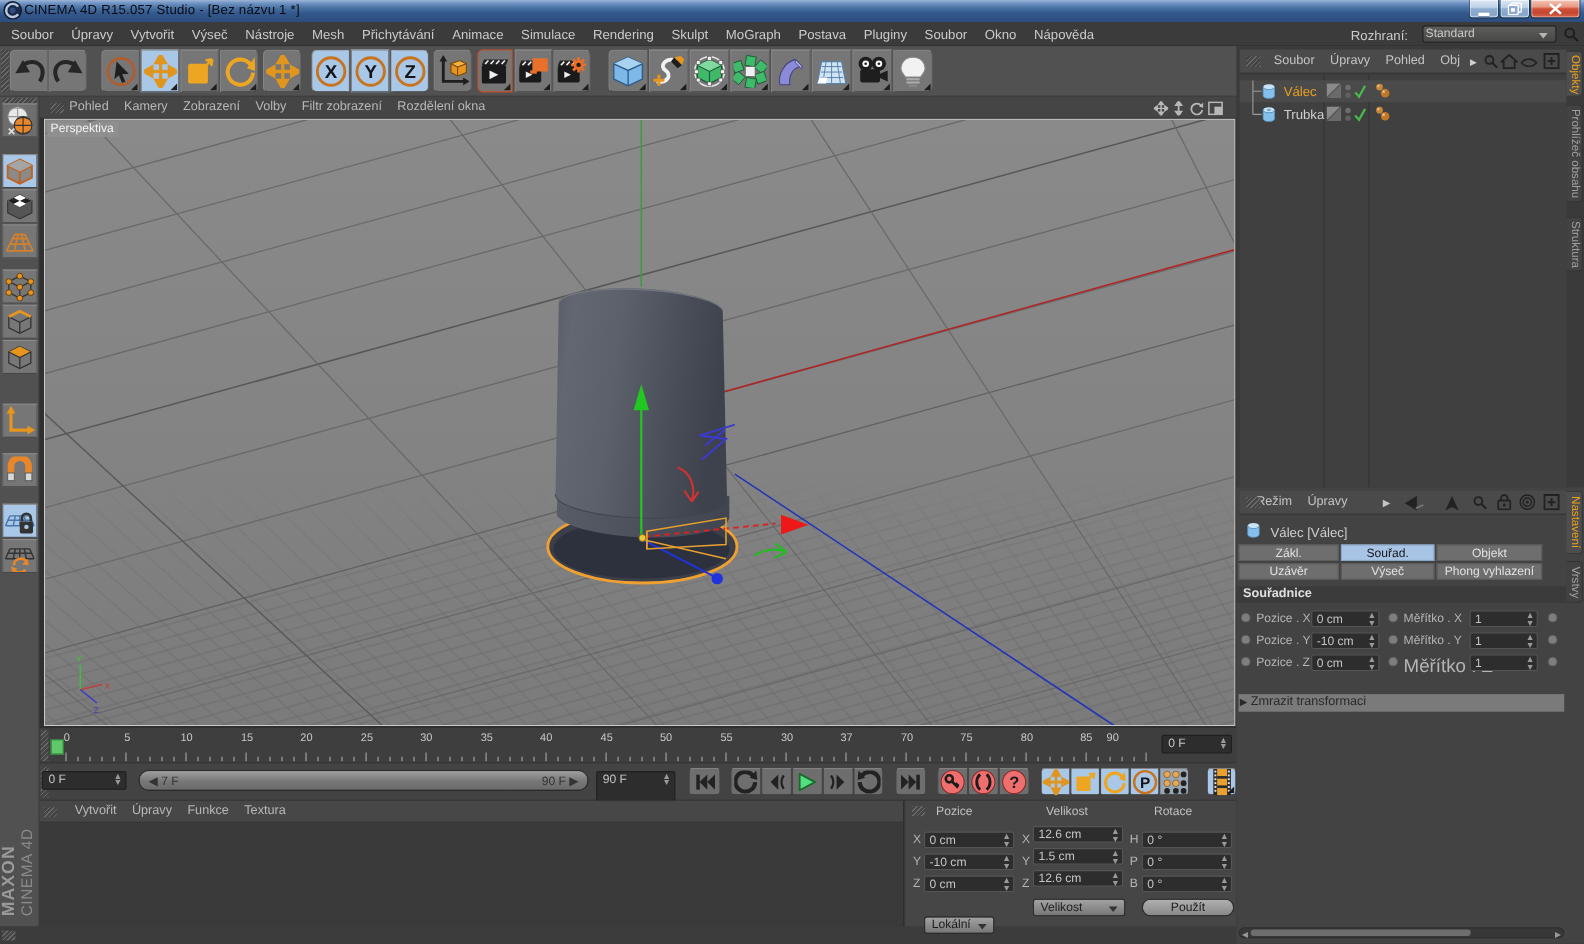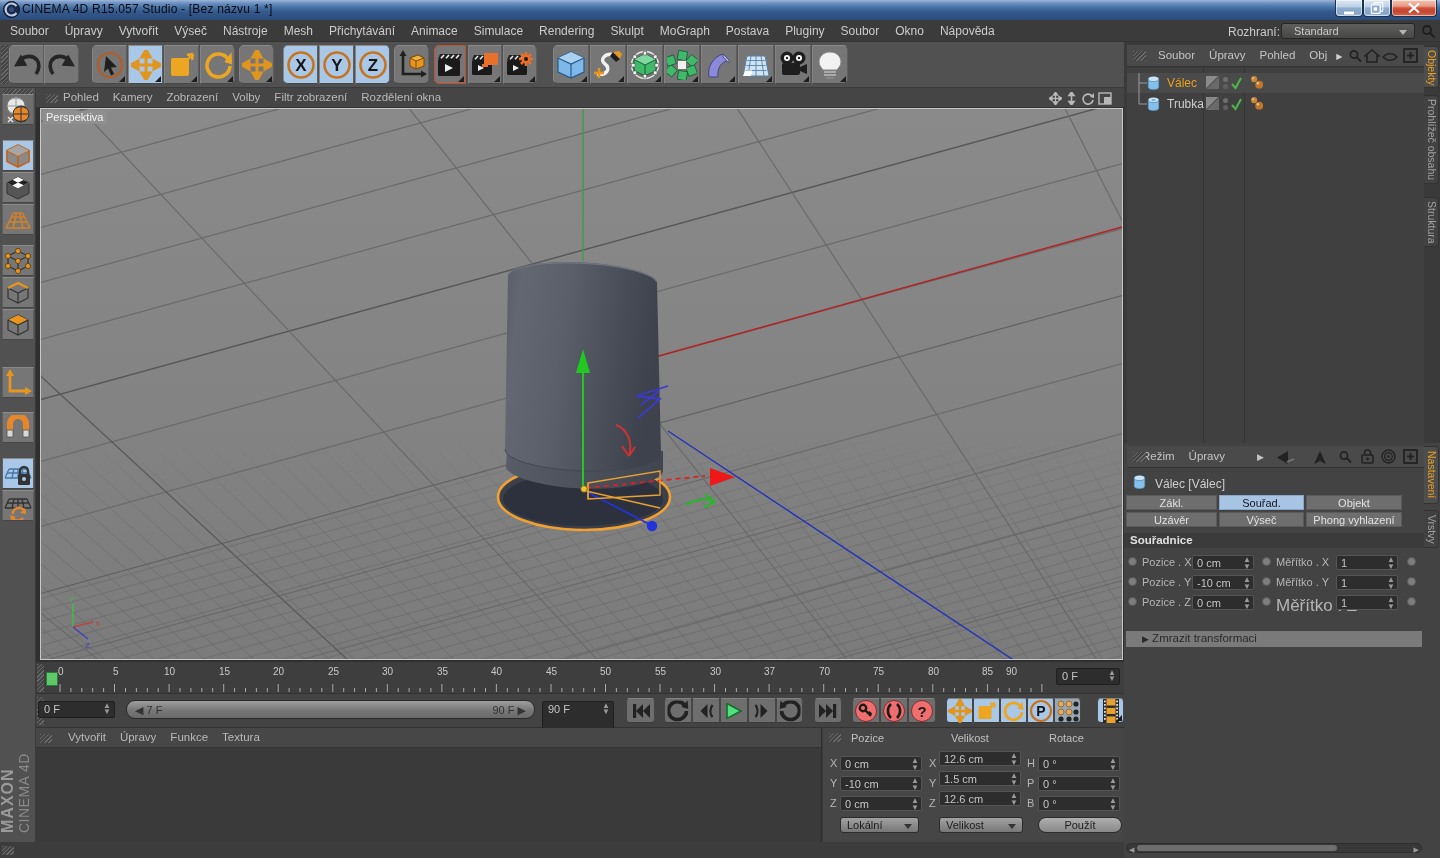--- a/index.html
+++ b/index.html
@@ -13,22 +13,22 @@
 .winbtn{position:absolute;top:0;height:17px;border:1px solid #16334f;border-top:none;
  background:linear-gradient(180deg,#dce8f5 0%,#bdd0e6 42%,#8fadd0 50%,#86a5c9 85%,#a8c0da 100%);
  border-radius:0 0 4px 4px;color:#fff;box-shadow:inset 0 0 0 1px rgba(255,255,255,0.55)}
 .winbtn svg{position:absolute;left:50%;top:50%;transform:translate(-50%,-50%)}
 #btnclose{background:linear-gradient(180deg,#f5c4b4 0%,#e89a84 38%,#d05438 50%,#c44430 70%,#d4684a 100%)}
 
 #menubar{left:0;top:20px;width:1440px;height:22px;background:#3b3b3b;border-bottom:1px solid #333}
 #menubar .mi{float:left;padding:4px 8px 0 8px;font-size:12px;color:#cbcbcb}
 #menubar .mi:first-child{margin-left:2px}
 #rozh{position:absolute;right:160px;top:5px;font-size:12px;color:#cbcbcb}
-#stddrop{position:absolute;right:25px;top:3px;width:134px;height:16px;border:1px solid #262626;border-radius:3px;
- background:linear-gradient(#5e5e5c,#474745);color:#c9c9c9;font-size:11px;padding:1px 12px}
+#stddrop{position:absolute;right:25px;top:3px;width:122px;height:16px;border:1px solid #262626;border-radius:3px;
+ background:linear-gradient(#5e5e5c,#474745);color:#c9c9c9;font-size:11px;padding:1px 2px}
 #stddrop:after{content:"";position:absolute;right:7px;top:6px;border:4px solid transparent;border-top:5px solid #b5b5b5}
 
 #toolbar{left:0;top:42px;width:1440px;height:46px;background:#515151;border-bottom:1px solid #3a3a3a}
 .grip-v{background:repeating-linear-gradient(135deg,#6a6a6a 0,#6a6a6a 1px,#454545 1px,#454545 3px)}
 .grip-h{background:repeating-linear-gradient(135deg,#6a6a6a 0,#6a6a6a 1px,#454545 1px,#454545 3px)}
 .tbtn{position:absolute;top:3px;height:39px;background:#767676;border:1px solid #5e5e5e;
  border-top-color:#8b8b8b;border-left-color:#848484;border-bottom-color:#474747}
 .tbtn.first{border-radius:5px 0 0 5px}.tbtn.last{border-radius:0 5px 5px 0}.tbtn.solo{border-radius:5px}
 .tbtn.blue{background:#a9c7e7}
 .tbtn svg{position:absolute;left:50%;top:50%;transform:translate(-50%,-50%)}
@@ -1005,21 +1005,21 @@
  <div class="lb" style="left:106px;top:49px">Y</div>
       <div class="cbox" style="left:116px;top:43px">1.5 cm<span class="ar">▲<br>▼</span></div>
  <div class="lb" style="left:106px;top:69px">Z</div>
       <div class="cbox" style="left:116px;top:63px">12.6 cm<span class="ar">▲<br>▼</span></div>
  <div class="lb" style="left:204px;top:29px">H</div>
       <div class="cbox" style="left:215px;top:28px">0 °<span class="ar">▲<br>▼</span></div>
  <div class="lb" style="left:204px;top:49px">P</div>
       <div class="cbox" style="left:215px;top:48px">0 °<span class="ar">▲<br>▼</span></div>
  <div class="lb" style="left:204px;top:69px">B</div>
       <div class="cbox" style="left:215px;top:68px">0 °<span class="ar">▲<br>▼</span></div>
- <div class="dbtn" style="left:17px;top:89px;width:79px">Lokální</div>
+ <div class="dbtn" style="left:17px;top:105px;width:64px">Lokální</div>
  <div class="dbtn" style="left:116px;top:89px;width:84px">Velikost</div>
  <div class="dbtn nodrop" style="left:215px;top:89px;width:84px;border-radius:8px;text-align:center;background:linear-gradient(#b0b0b0,#888)">Použít</div>
 </div>
 
 <div class="abs grip-h" style="left:2px;top:846px;width:12px;height:9px"></div>
 
 <div class="abs" id="rpanel">
 
  <div class="pm-hdr" style="left:3px;top:3px;width:297px">
   <div class="abs grip-h" style="left:6px;top:6px;width:13px;height:10px"></div>
@@ -1164,21 +1164,21 @@
 <div class="cbox" style="left:212px;top:132px;width:62px">1<span class="ar">▲<br>▼</span></div>
 <div class="abs" style="left:283px;top:134px;width:9px;height:9px;border-radius:50%;background:#7e7e7e;border:1px solid #5a5a5a"></div>
 <div class="abs" style="left:4px;top:154px;width:9px;height:9px;border-radius:50%;background:#7e7e7e;border:1px solid #5a5a5a"></div>
 <div class="abs" style="left:18px;top:153px;font-size:11px;color:#b5b5b5">Pozice . Z</div>
 <div class="cbox" style="left:68px;top:152px;width:62px">0 cm<span class="ar">▲<br>▼</span></div>
 <div class="abs" style="left:138px;top:154px;width:9px;height:9px;border-radius:50%;background:#7e7e7e;border:1px solid #5a5a5a"></div>
 <div class="abs" style="left:152px;top:153px;font-size:17px;color:#b5b5b5">Měřítko . Z</div>
 <div class="cbox" style="left:212px;top:152px;width:62px">1<span class="ar">▲<br>▼</span></div>
 <div class="abs" style="left:283px;top:154px;width:9px;height:9px;border-radius:50%;background:#7e7e7e;border:1px solid #5a5a5a"></div>
 
-  <div class="abs" style="left:2px;top:188px;width:296px;height:16px;background:#7a7a7a;color:#2a2a2a;font-size:11.5px;padding:1px 0 0 16px"><span style="font-size:9px">▶</span>&nbsp;Zmrazit transformaci</div>
+  <div class="abs" style="left:2px;top:188px;width:296px;height:16px;background:#7a7a7a;color:#2a2a2a;font-size:11.5px;padding:1px 0 0 1px"><span style="font-size:9px">▶</span>&nbsp;Zmrazit transformaci</div>
 
   <div class="abs" style="left:2px;top:400px;width:296px;height:10px;background:#383838;border:1px solid #2e2e2e;border-radius:5px">
     <div class="abs" style="left:10px;top:1px;width:200px;height:6px;background:#6e6e6e;border-radius:3px"></div>
     <div class="abs" style="left:2px;top:2px;font-size:7px;color:#999">◀</div>
     <div class="abs" style="right:2px;top:2px;font-size:7px;color:#999">▶</div>
   </div>
  </div>
 
  <div class="vtab act" style="left:300px;top:404px;height:58px">Nastavení</div>
  <div class="vtab" style="left:300px;top:468px;height:38px">Vrstvy</div>

